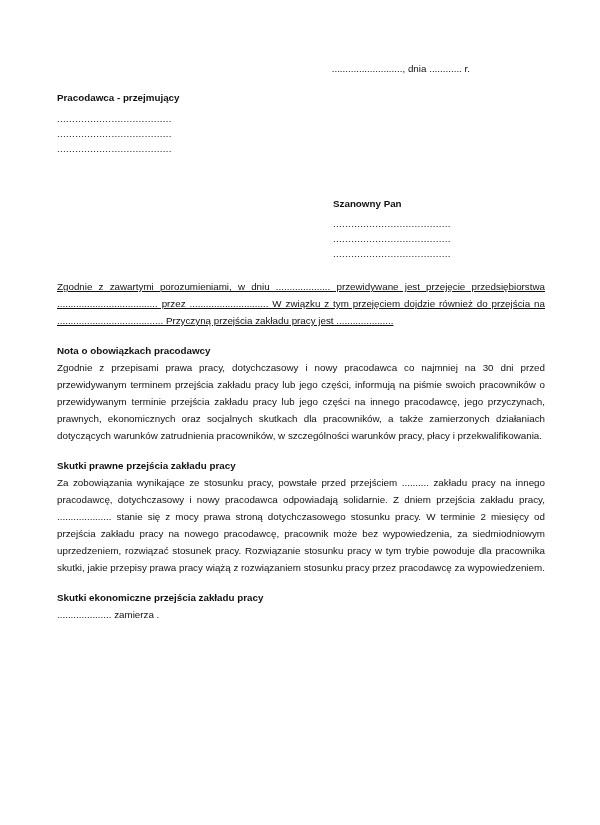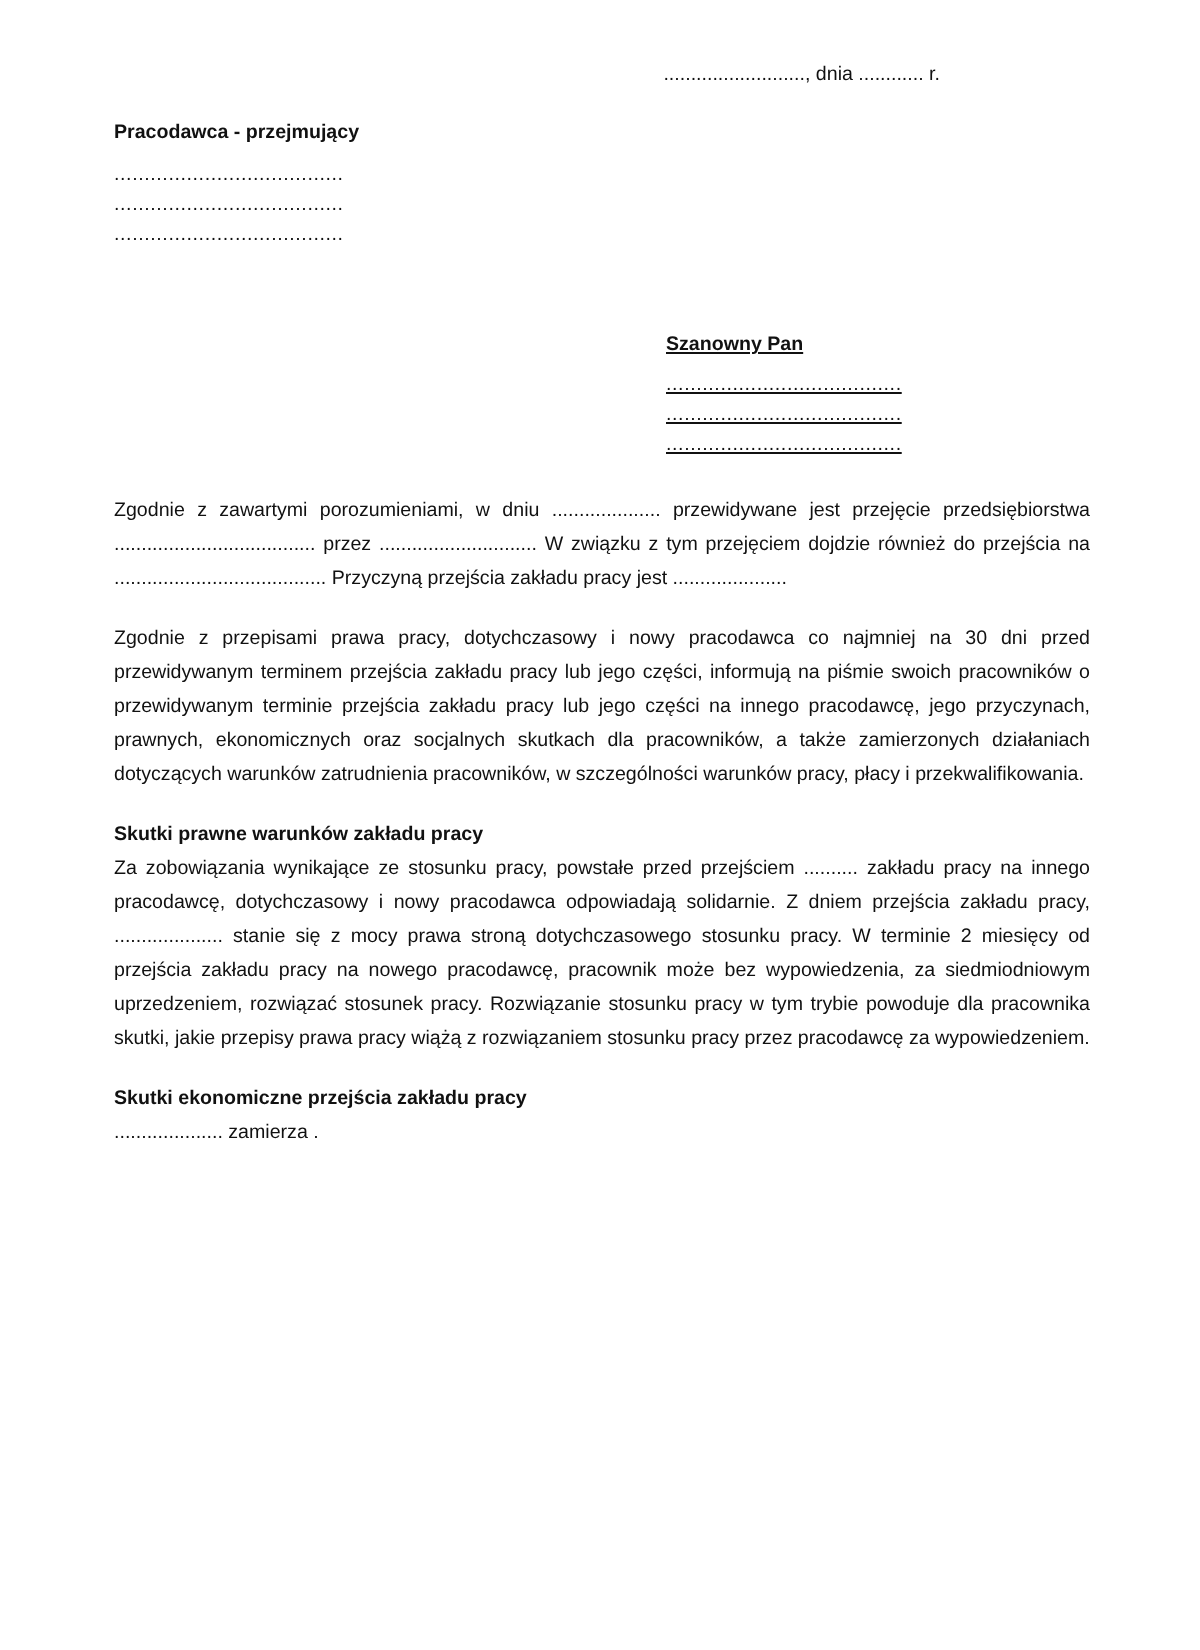--- a/index.html
+++ b/index.html
@@ -2,46 +2,46 @@
 <html lang="pl"><head>
 <meta charset="utf-8">
 <style>
   html, body { margin: 0; padding: 0; background: #ffffff; }
   .page {
     position: relative;
     width: 600px;
     height: 630px;
     background: #ffffff;
     box-sizing: border-box;
-    padding: 29px 55px 0 57px;
+    padding: 60px 55px 0 57px;
     font-family: "Liberation Sans", "DejaVu Sans", sans-serif;
     font-size: 9.8px;
     line-height: 17px;
     color: #111111;
     overflow: hidden;
   }
   .bold { font-weight: bold; }
   .date-line {
     text-align: right;
     margin-right: 75px;
     margin-bottom: 3px;
     white-space: nowrap;
   }
   .employer-block { margin-top: 12px; }
   .employer-title { margin-bottom: 5px; }
   .fill-line { line-height: 15px; letter-spacing: 0.3px; }
   .nip-line { line-height: 15px; margin-top: 1px; }
-  .addressee-block { margin-left: 276px; margin-top: 39px; text-decoration: underline; }
+  .addressee-block { margin-left: 276px; margin-top: 39px; }
   .addressee-title { margin-bottom: 4px; }
   .para {
     text-align: justify;
     margin: 0;
   }
   .intro-p1 { margin-top: 54px; }
-  .intro-p2 { margin-top: 17px; }
+  .intro-p2 { margin-top: 17px; text-decoration: underline; }
   .section { margin-top: 13px; }
   .section-heading { line-height: 17px; margin-top: 9px; }
   .plain-line { text-align: left; margin: 0; }
 </style>
 </head>
 <body>
 
 <div class="page">
 
   <div class="date-line">.........................., dnia ............ r.</div>
@@ -57,25 +57,26 @@
     <div class="bold addressee-title">Szanowny Pan</div>
     <div class="fill-line">.......................................</div>
     <div class="fill-line">.......................................</div>
     <div class="fill-line">.......................................</div>
   </div>
 
 
   <p class="para intro-p2">Zgodnie z zawartymi porozumieniami, w dniu .................... przewidywane jest przejęcie przedsiębiorstwa ..................................... przez ............................. W związku z tym przejęciem dojdzie również do przejścia na ....................................... Przyczyną przejścia zakładu pracy jest .....................</p>
 
   <div class="section">
+    <div class="bold section-heading">Nota o obowiązkach pracodawcy</div>
     <p class="para">Zgodnie z przepisami prawa pracy, dotychczasowy i nowy pracodawca co najmniej na 30 dni przed przewidywanym terminem przejścia zakładu pracy lub jego części, informują na piśmie swoich pracowników o przewidywanym terminie przejścia zakładu pracy lub jego części na innego pracodawcę, jego przyczynach, prawnych, ekonomicznych oraz socjalnych skutkach dla pracowników, a także zamierzonych działaniach dotyczących warunków zatrudnienia pracowników, w szczególności warunków pracy, płacy i przekwalifikowania.</p>
   </div>
 
   <div class="section">
-    <div class="bold section-heading">Skutki prawne warunków zakładu pracy</div>
+    <div class="bold section-heading">Skutki prawne przejścia zakładu pracy</div>
     <p class="para">Za zobowiązania wynikające ze stosunku pracy, powstałe przed przejściem .......... zakładu pracy na innego pracodawcę, dotychczasowy i nowy pracodawca odpowiadają solidarnie. Z dniem przejścia zakładu pracy, .................... stanie się z mocy prawa stroną dotychczasowego stosunku pracy. W terminie 2 miesięcy od przejścia zakładu pracy na nowego pracodawcę, pracownik może bez wypowiedzenia, za siedmiodniowym uprzedzeniem, rozwiązać stosunek pracy. Rozwiązanie stosunku pracy w tym trybie powoduje dla pracownika skutki, jakie przepisy prawa pracy wiążą z rozwiązaniem stosunku pracy przez pracodawcę za wypowiedzeniem.</p>
   </div>
 
   <div class="section">
     <div class="bold section-heading">Skutki ekonomiczne przejścia zakładu pracy</div>
     <div class="plain-line">.................... zamierza .</div>
   </div>
 
 
 </div>

